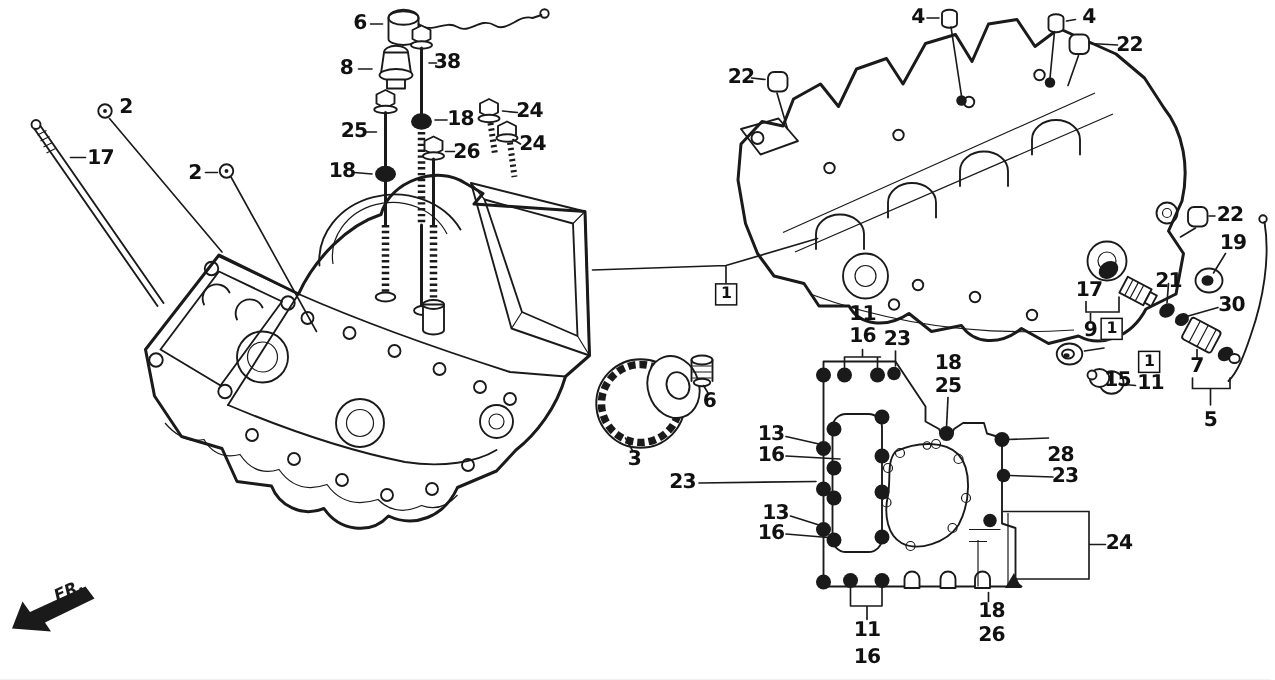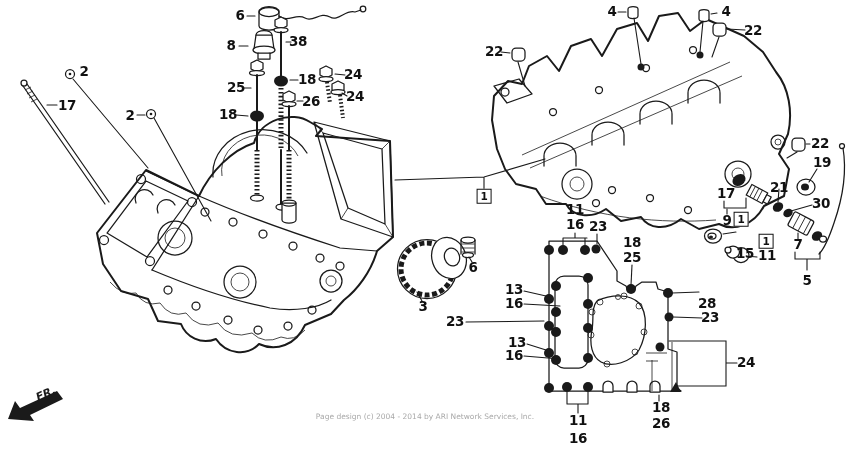--- a/index.html
+++ b/index.html
@@ -388,15 +388,14 @@
       <div class="callout" style="left: 455px; top: 322px;">23</div>
       <div class="callout" style="left: 423px; top: 307px;">3</div>
       <div class="callout" style="left: 473px; top: 268px;">6</div>
       <div class="callout" style="left: 578px; top: 421px;">11</div>
       <div class="callout" style="left: 578px; top: 439px;">16</div>
       <div class="callout" style="left: 661px; top: 408px;">18</div>
       <div class="callout" style="left: 661px; top: 424px;">26</div>
     </div>
 
 <div class="copyright">
-  <div>Page design (c) 2004 - 2014 by ARI Network Services, Inc.</div>
 </div>
 </div>
 
 </body></html>

